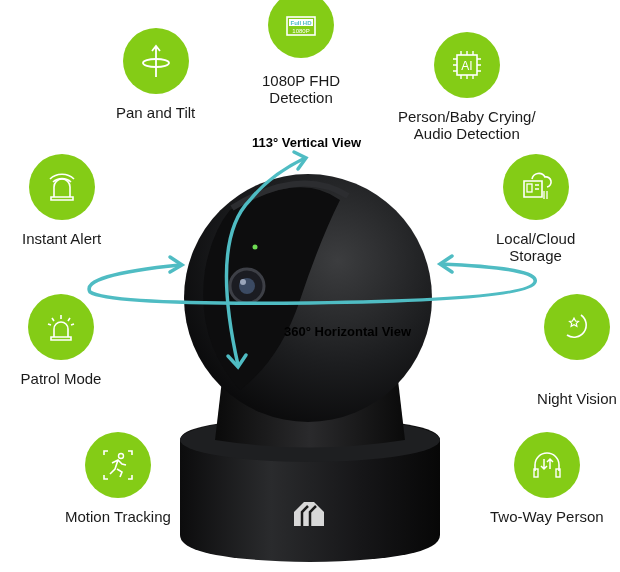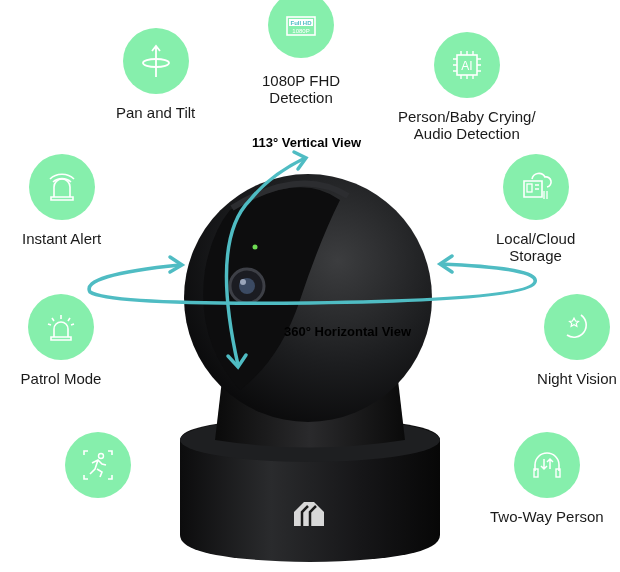--- a/index.html
+++ b/index.html
@@ -1,18 +1,18 @@
 <!DOCTYPE html>
 <html><head>
 <meta charset="utf-8">
 <style>
   html,body{margin:0;padding:0;background:#fff;}
   body{width:620px;height:572px;position:relative;overflow:hidden;font-family:"Liberation Sans","DejaVu Sans",sans-serif;color:#1a1a1a;}
   .feature{position:absolute;display:flex;flex-direction:column;align-items:center;}
-  .circle{width:66px;height:66px;border-radius:50%;background:#86efac;display:flex;align-items:center;justify-content:center;}
+  .circle{width:66px;height:66px;border-radius:50%;background:#84cc16;display:flex;align-items:center;justify-content:center;}
   .circle svg{width:40px;height:40px;}
   .label{margin-top:10px;font-size:15px;text-align:center;line-height:17px;white-space:nowrap;}
   .view-label{position:absolute;color:#000000;font-weight:bold;font-size:13px;white-space:nowrap;}
   #camera{position:absolute;left:0;top:0;}
 </style>
 </head>
 <body>
 
 <svg id="camera" width="620" height="572" viewBox="0 0 620 572">
   <defs>
@@ -125,38 +125,39 @@
 <div class="feature" style="left:0px;top:294px;width:78px;padding-left:22px;">
   <div class="circle">
       <svg viewBox="0 0 40 40">
         <path d="M13 30V22a7 7 0 0114 0v8M10 30h20v3H10z" stroke="#fff" stroke-width="1.6" fill="none"></path>
         <path d="M20 8v4M11 11l2 3M29 11l-2 3M7 17l3 1M33 17l-3 1" stroke="#fff" stroke-width="1.6"></path>
       </svg>
     </div>
   <div class="label">Patrol Mode</div>
 </div>
 
-<div class="feature" style="left:544px;top:294px;width:66px;">
+<div class="feature" style="left:544px;top:294px;width:66px;gap:20px;">
   <div class="circle">
       <svg viewBox="0 0 40 40">
         <path d="M24 8a12 12 0 11-14 20a12 12 0 0014-20z" stroke="#fff" stroke-width="1.6" fill="none"></path>
         <path d="M17 11l1.5 3 3 .4-2.2 2 .6 3-2.9-1.6-2.9 1.6.6-3-2.2-2 3-.4z" stroke="#fff" stroke-width="1.2" fill="none"></path>
       </svg>
     </div>
   <div class="label">Night Vision</div>
 </div>
 
 <div class="feature" style="left:65px;top:432px;">
   <div class="circle">
       <svg viewBox="0 0 40 40">
         <path d="M6 10V6h4M30 6h4v4M6 30v4h4M30 34h4v-4" stroke="#fff" stroke-width="1.6" fill="none"></path>
         <circle cx="23" cy="11" r="2.5" stroke="#fff" stroke-width="1.4" fill="none"></circle>
         <path d="M14 18l6-3 4 4 4 1M20 15l-3 9-5 5M19 24l5 3-2 5" stroke="#fff" stroke-width="1.6" fill="none"></path>
       </svg>
     </div>
+  <div class="label">Motion Tracking</div>
 </div>
 
 <div class="feature" style="left:490px;top:432px;">
   <div class="circle">
       <svg viewBox="0 0 40 40">
         <path d="M8 26v-6a12 12 0 0124 0v6" stroke="#fff" stroke-width="1.6" fill="none"></path>
         <rect x="7" y="24" width="4" height="8" stroke="#fff" stroke-width="1.4" fill="none"></rect>
         <rect x="29" y="24" width="4" height="8" stroke="#fff" stroke-width="1.4" fill="none"></rect>
         <path d="M17 14v10M14 21l3 3 3-3M23 24V14M20 17l3-3 3 3" stroke="#fff" stroke-width="1.5" fill="none"></path>
       </svg>

